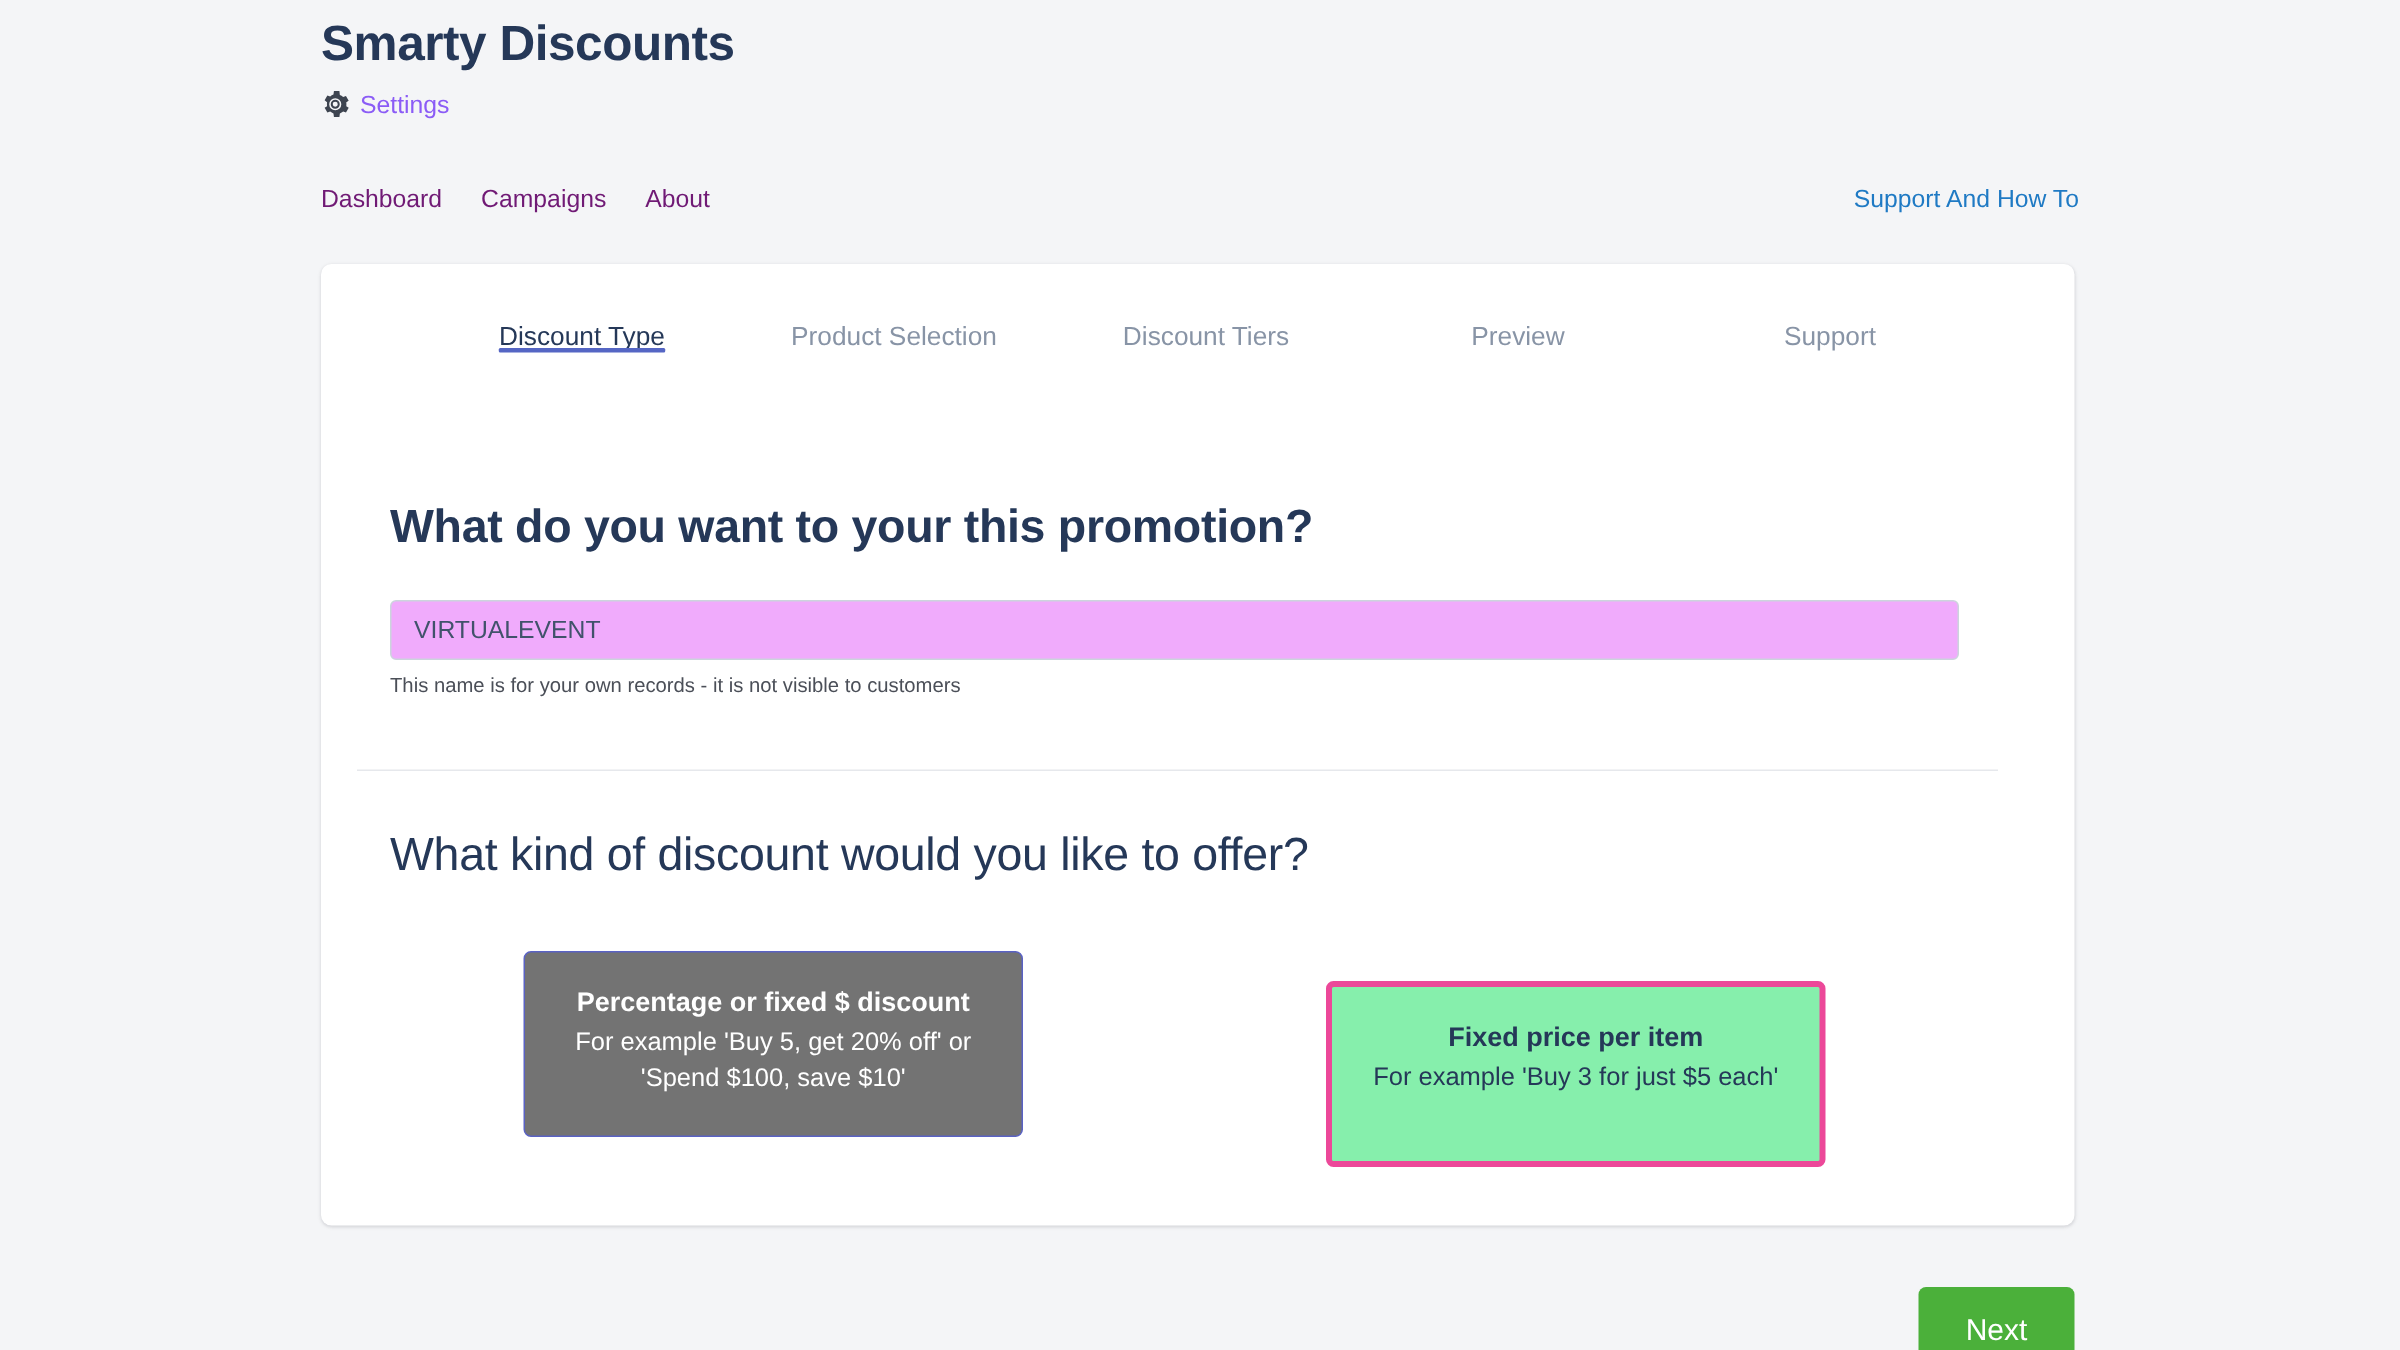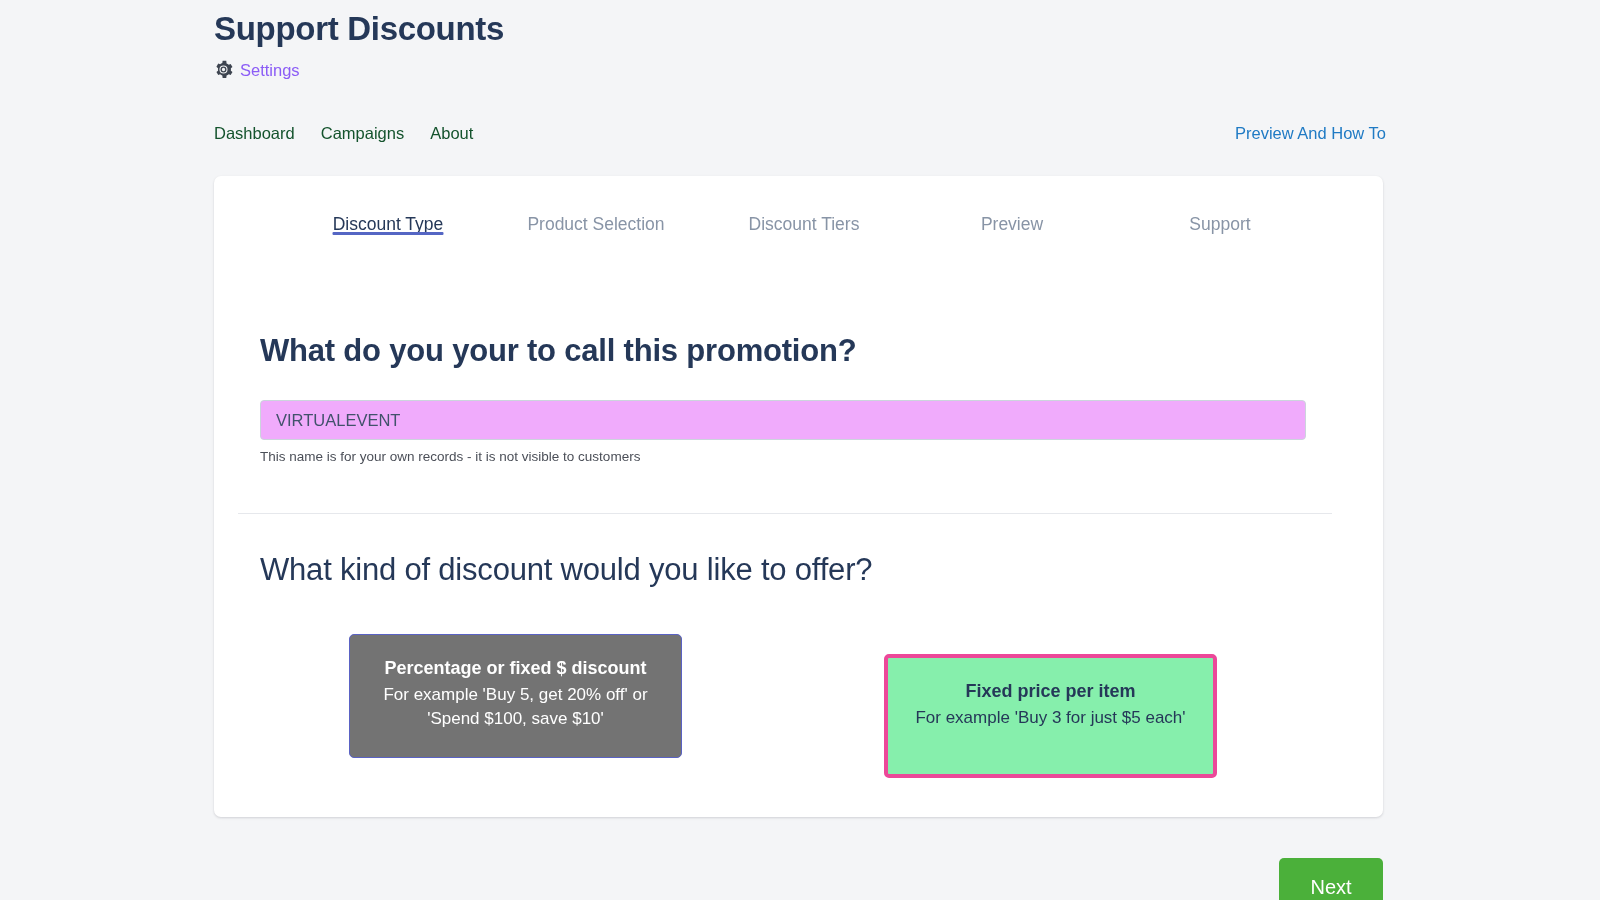--- a/index.html
+++ b/index.html
@@ -60,21 +60,21 @@
     align-items: center;
     justify-content: space-between;
   }
   .nav-left {
     display: flex;
     align-items: center;
     gap: 26px;
   }
   .nav-link {
     font-size: 16.5px;
-    color: #14532d;
+    color: #701a75;
     text-decoration: none;
     cursor: pointer;
     line-height: 1.2;
     white-space: nowrap;
   }
   .nav-right .nav-link {
     color: #1f7ac4;
   }
 
   
@@ -250,40 +250,40 @@
     line-height: 58px;
     text-align: center;
     cursor: pointer;
     padding: 0;
   }
 </style>
 </head>
 <body>
 
 <div class="app-header">
-  <h1 class="app-title">Support Discounts</h1>
+  <h1 class="app-title">Smarty Discounts</h1>
   <div class="settings-row">
     <span class="gear-icon-wrap">
       <svg class="gear-icon" viewBox="0 0 24 24" xmlns="http://www.w3.org/2000/svg" aria-hidden="true">
         <path fill="#3d4450" d="M12 8.2a3.8 3.8 0 1 0 0 7.6 3.8 3.8 0 0 0 0-7.6zm0 5.9a2.1 2.1 0 1 1 0-4.2 2.1 2.1 0 0 1 0 4.2z"></path>
         <path fill="#3d4450" d="M21.3 13.6c.05-.52.08-1.05.08-1.6s-.03-1.08-.08-1.6l2.02-1.45-2.3-4-2.37.94a9.3 9.3 0 0 0-2.77-1.6L15.5.9h-4.6l-.4 2.98a9.3 9.3 0 0 0-2.77 1.6l-2.37-.94-2.3 4L5.08 10.4c-.05.52-.08 1.05-.08 1.6s.03 1.08.08 1.6L3.06 15.05l2.3 4 2.37-.94a9.3 9.3 0 0 0 2.77 1.6l.4 2.98h4.6l.4-2.98a9.3 9.3 0 0 0 2.77-1.6l2.37.94 2.3-4-2.04-1.47zM12 17.1a5.1 5.1 0 1 1 0-10.2 5.1 5.1 0 0 1 0 10.2z"></path>
       </svg>
     </span>
     <span class="settings-label">Settings</span>
   </div>
 </div>
 
 <div class="topnav">
   <div class="nav-left">
     <a class="nav-link" href="#">Dashboard</a>
     <a class="nav-link" href="#">Campaigns</a>
     <a class="nav-link" href="#">About</a>
   </div>
   <div class="nav-right">
-    <a class="nav-link" href="#">Preview And How To</a>
+    <a class="nav-link" href="#">Support And How To</a>
   </div>
 </div>
 
 <div class="card">
 
   <div class="steps">
     <div class="step active">
       <span>Discount Type</span>
     </div>
     <div class="step">
@@ -294,21 +294,21 @@
     </div>
     <div class="step">
       <span>Preview</span>
     </div>
     <div class="step">
       <span>Support</span>
     </div>
   </div>
 
   <div class="section-one">
-    <h2 class="heading-bold">What do you your to call this promotion?</h2>
+    <h2 class="heading-bold">What do you want to your this promotion?</h2>
     <input class="name-input" type="text" value="VIRTUALEVENT" style="">
     <div class="helper-text">This name is for your own records - it is not visible to customers</div>
   </div>
 
   <div class="divider"></div>
 
   <div class="section-two">
     <h2 class="heading-regular">What kind of discount would you like to offer?</h2>
 
     <div class="option-row">

